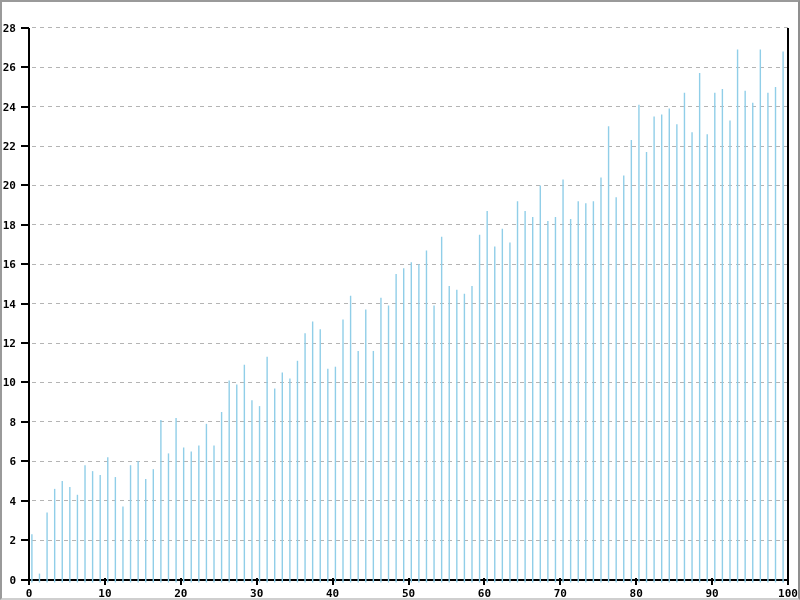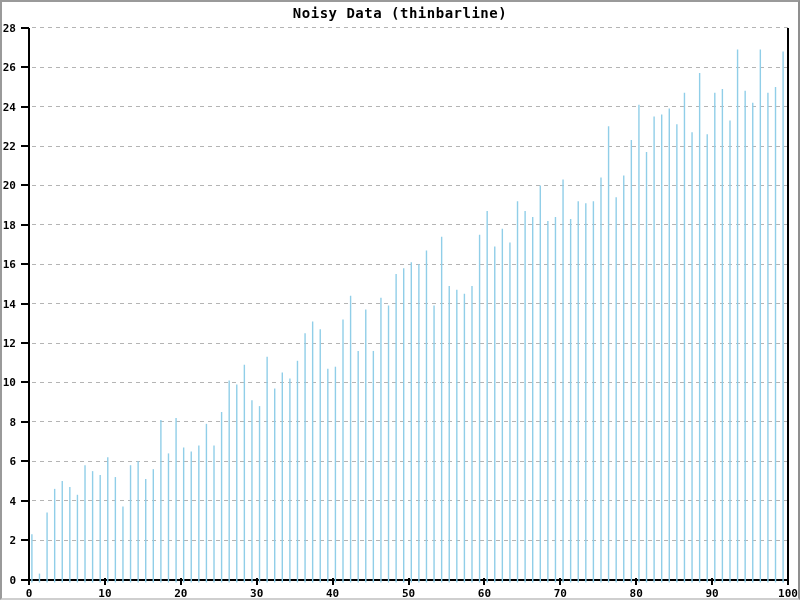--- a/index.html
+++ b/index.html
@@ -27,21 +27,20 @@
     font-family:"DejaVu Sans Mono", monospace;
     font-size:11px;
     font-weight:bold;
     fill:#000;
   }
 </style>
 </head>
 <body>
 
 <div class="frame">
-  <div class="chart-title">Noisy Data (thinbarline)</div>
   <svg id="chart" width="800" height="600">
       <g stroke="#b4b4b4" stroke-width="1" stroke-dasharray="4 4" shape-rendering="crispEdges">
         <line x1="30" x2="786" y1="538.0928571428572" y2="538.0928571428572"></line>
         <line x1="30" x2="786" y1="498.6857142857143" y2="498.6857142857143"></line>
         <line x1="30" x2="786" y1="459.2785714285714" y2="459.2785714285714"></line>
         <line x1="30" x2="786" y1="419.87142857142857" y2="419.87142857142857"></line>
         <line x1="30" x2="786" y1="380.46428571428567" y2="380.46428571428567"></line>
         <line x1="30" x2="786" y1="341.0571428571428" y2="341.0571428571428"></line>
         <line x1="30" x2="786" y1="301.65" y2="301.65"></line>
         <line x1="30" x2="786" y1="262.24285714285713" y2="262.24285714285713"></line>

